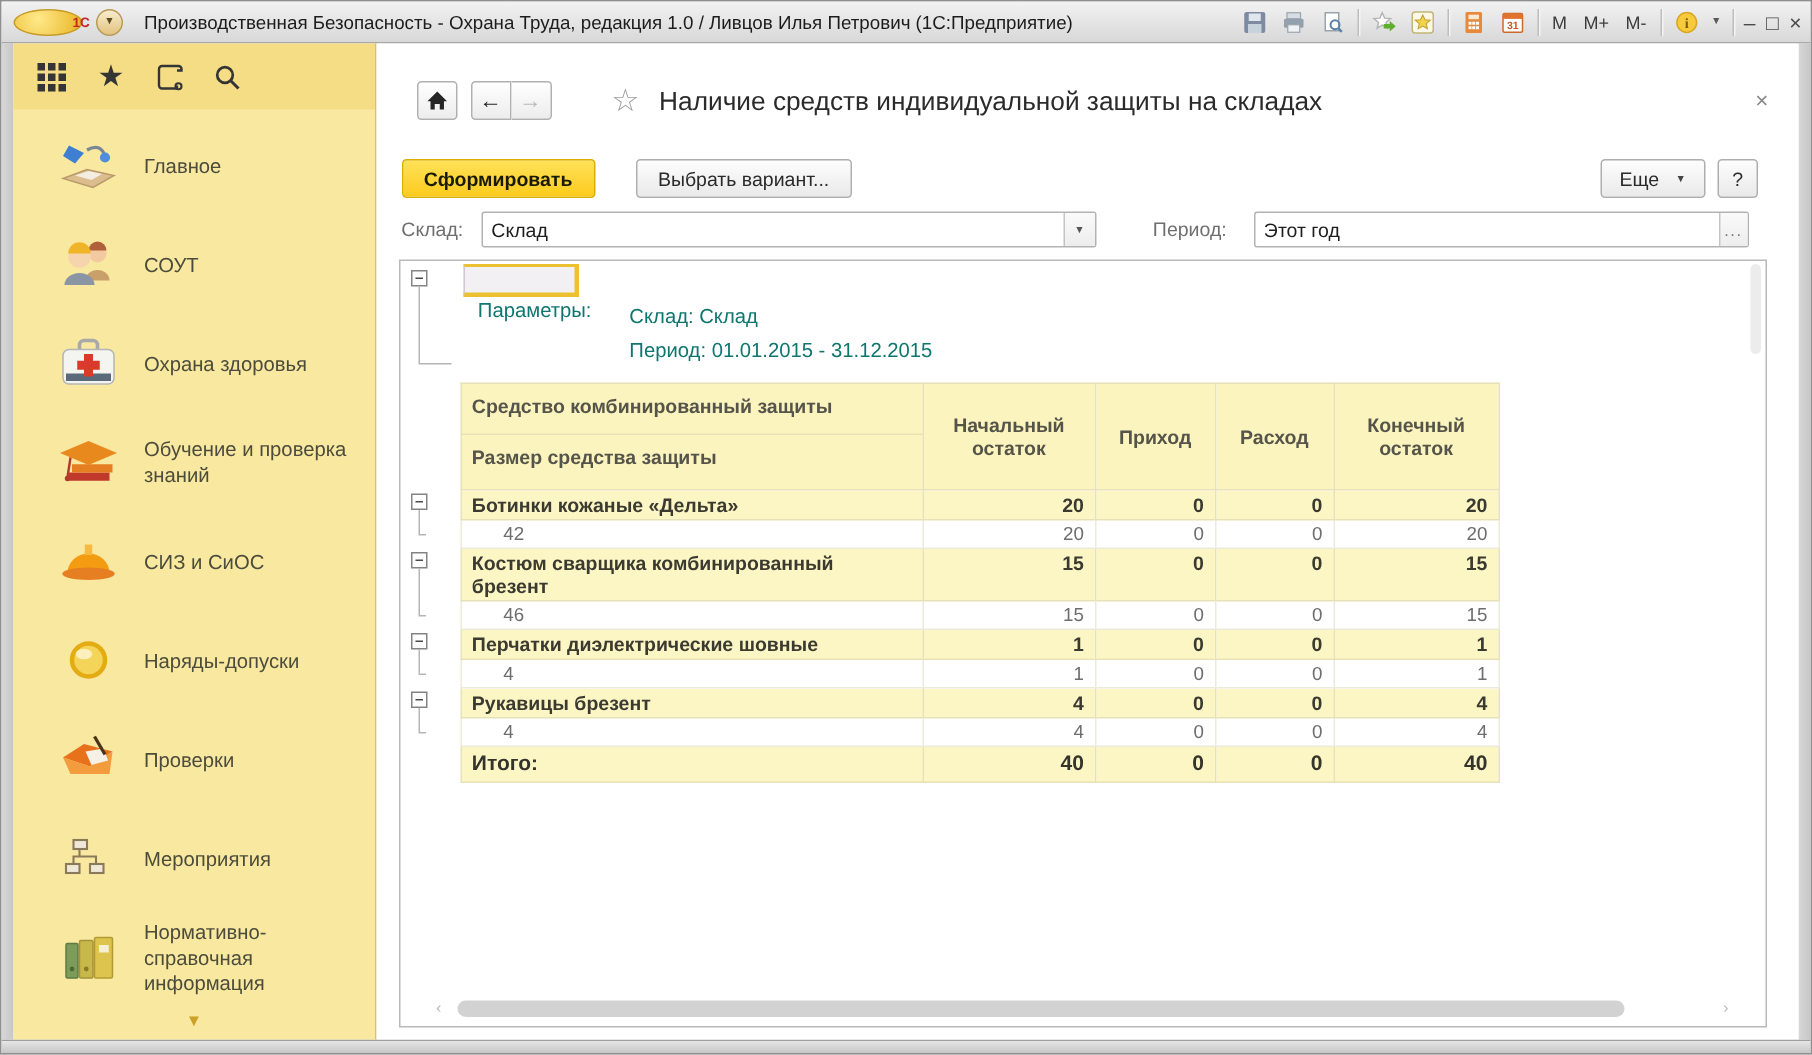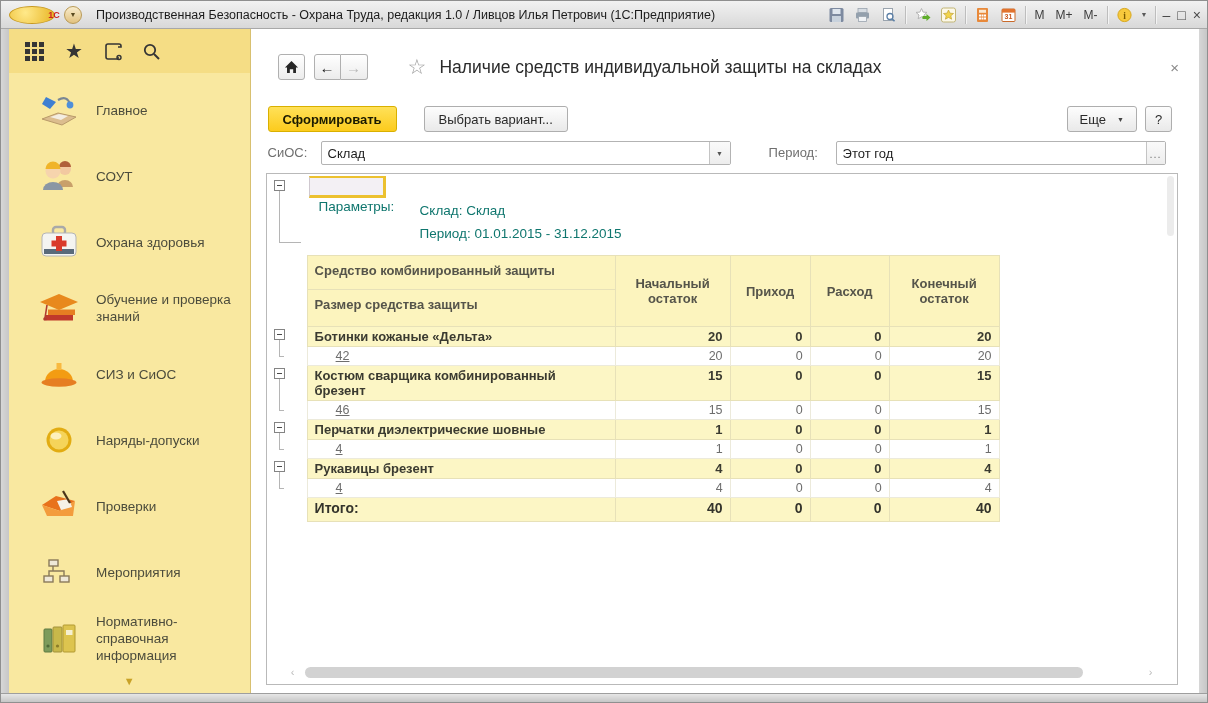--- a/index.html
+++ b/index.html
@@ -76,21 +76,21 @@
   .gtick { position:absolute; height:1px; background:#b5b5b5; }
 
   table.grid { position:absolute; left:40px; top:81px; width:692px; border-collapse:collapse; table-layout:fixed; }
   .grid th, .grid td { border:1px solid #e7e1b8; vertical-align:top; overflow:hidden; }
   .grid thead th { background:#fcf4be; color:#55544a; font-size:13px; font-weight:bold; text-align:left; padding:7px 6px 4px 7px; }
   .grid thead th.vh { text-align:center; vertical-align:middle; padding:4px 4px; }
   .grid td.c-name { padding:2px 6px 2px 7px; }
   .grid td.c-num { text-align:right; padding:2px 7px 2px 4px; }
   tr.row-group td { background:#fcf6c5; font-weight:bold; font-size:13px; color:#3a3a30; height:19px; }
   tr.row-detail td { background:#fff; font-size:12.5px; color:#6e6e6e; height:18px; border-color:#eceadb; }
-  tr.row-detail td.c-name { padding-left:28px;text-decoration:underline; }
+  tr.row-detail td.c-name { padding-left:28px; }
   tr.row-total td { background:#fcf6c5; font-weight:bold; font-size:14px; color:#34342c; height:24px; padding-top:4px; }
 
   .hscroll { position:absolute; left:20px; right:20px; bottom:5px; height:13px; display:flex; align-items:center; }
   .hscroll .arr { font-size:11px; color:#bbb; width:12px; text-align:center; line-height:13px; }
   .hscroll .track { flex:1; height:13px; position:relative; }
   .hscroll .thumb { position:absolute; left:6px; top:1px; height:11px; width:92%; background:#d2d2d2; border-radius:6px; }
   .vscroll { position:absolute; right:2px; top:2px; bottom:22px; width:9px; }
   .vscroll .vthumb { position:absolute; top:0; left:1px; width:7px; height:60px; background:#ececec; border-radius:4px; }
 </style>
 </head>
@@ -349,21 +349,21 @@
         <span class="btn btn-primary">Сформировать</span>
         <span class="btn btn-std btn-choose">Выбрать вариант...</span>
         <span class="btn btn-std btn-more">
             <span>Еще</span>
             <span class="caret-s">▼</span>
           </span>
         <span class="btn btn-std btn-help">?</span>
       </div>
 
       <div class="filter-row">
-        <span class="f-label" style="left:17px">СиОС:</span>
+        <span class="f-label" style="left:17px">Склад:</span>
         <span class="f-box" style="left:70px; width:410px">
           <input value="Склад" style="">
           <span class="f-seg">
               <span>▼</span>
             </span>
         </span>
         <span class="f-label" style="left:518px">Период:</span>
         <span class="f-box" style="left:585px; width:330px">
           <input value="Этот год" style="">
           <span class="f-seg dots">...</span>

